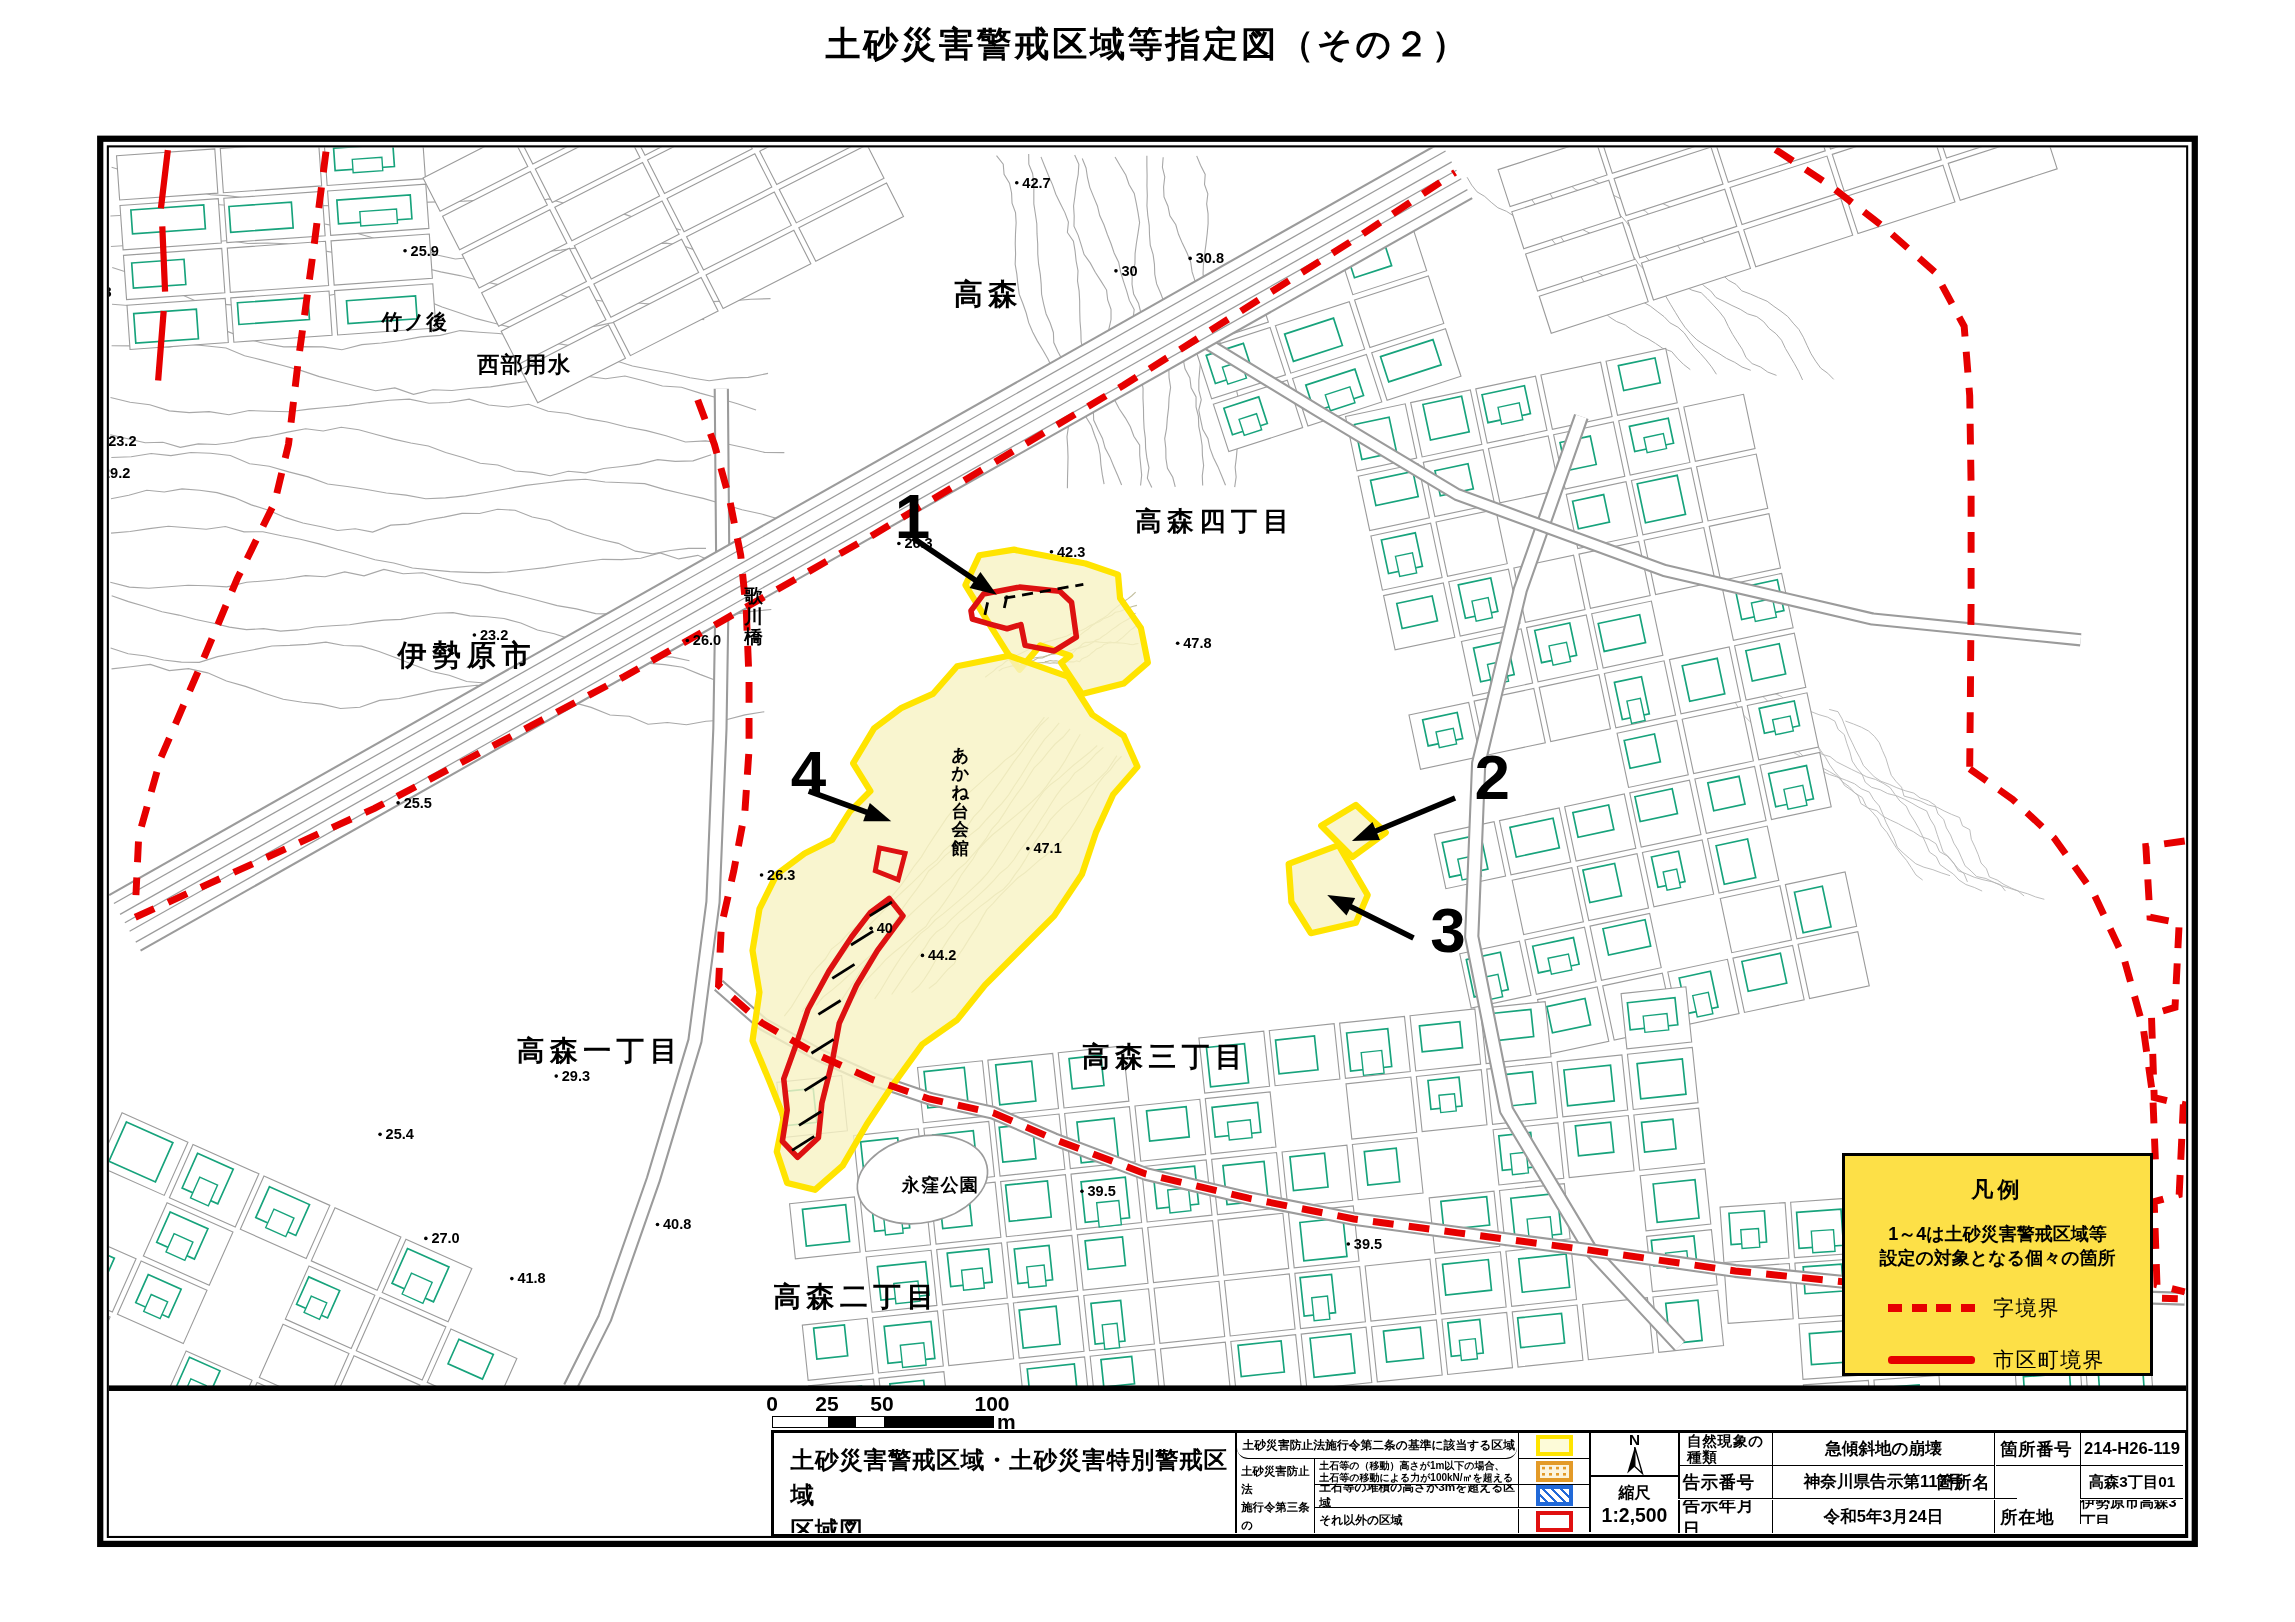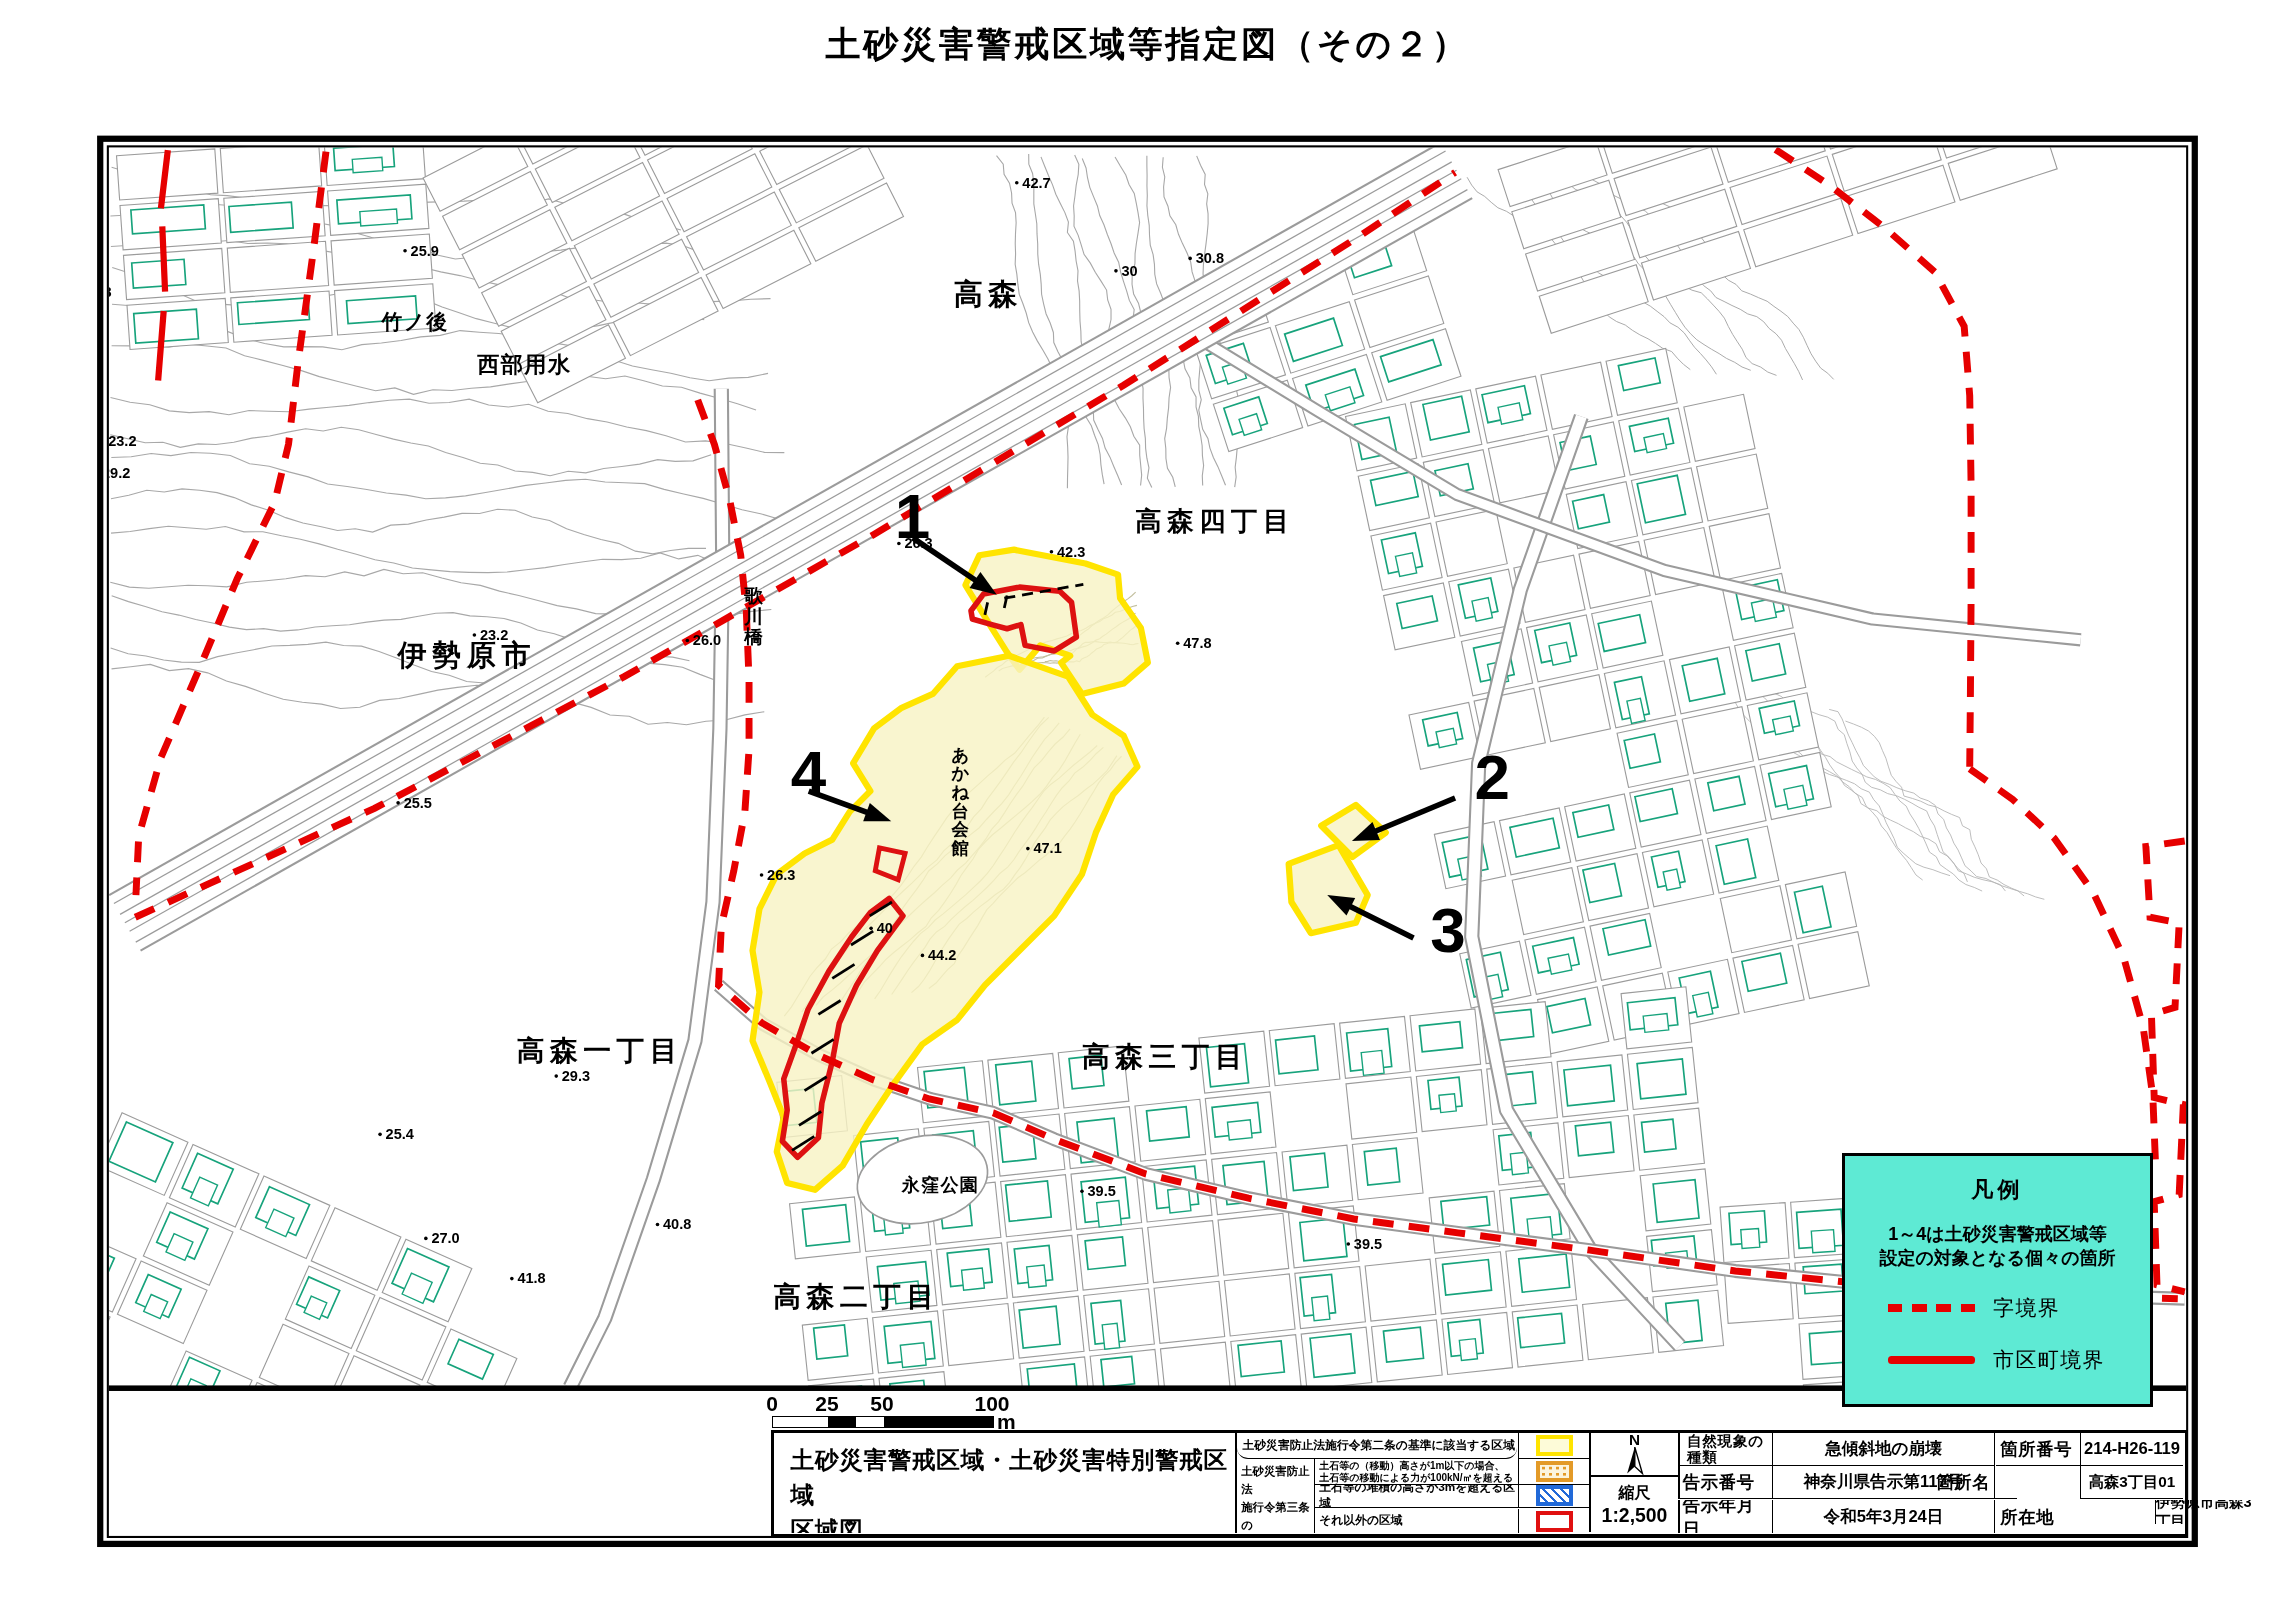--- a/index.html
+++ b/index.html
@@ -2,22 +2,22 @@
 <html style="font-size:11px"><head>
 <meta charset="utf-8">
 <style>
   html,body{margin:0;padding:0;background:#fff;}
   body{width:2295px;height:1623px;position:relative;overflow:hidden;
        font-family:"Liberation Sans","DejaVu Sans",sans-serif;color:#000;}
   #page-title{position:absolute;left:0;top:21px;width:2295px;text-align:center;
     font-size:35px;font-weight:bold;letter-spacing:2.8px;}
   #map-svg{position:absolute;left:0;top:0;}
   
-  #legend-box{position:absolute;left:1842px;top:1153px;width:311px;height:254px;
-    border:3.5px solid #000;background:#5eead4;box-sizing:border-box;
+  #legend-box{position:absolute;left:1842px;top:1153px;width:311px;height:223px;
+    border:3.5px solid #000;background:#fde047;box-sizing:border-box;
     display:flex;flex-direction:column;align-items:center;}
   #legend-title{font-size:22px;font-weight:bold;margin-top:19.4px;letter-spacing:4.2px;}
   .legend-note{font-size:18px;font-weight:bold;line-height:23.6px;text-align:center;}
   #legend-notes{margin-top:18px;}
   .legend-row{display:flex;align-items:center;gap:18px;margin-top:23.6px;width:100%;
     padding-left:43px;box-sizing:border-box;}
   .dash-sample{display:flex;gap:9.7px;width:87px;}
   .dash-sample span{display:block;width:15.3px;height:7.6px;background:#e60000;}
   .solid-sample{width:87px;height:7.6px;background:#e60000;border-radius:3.5px;}
   .legend-item-label{font-size:21px;font-weight:normal;letter-spacing:1.4px;}
@@ -820,17 +820,17 @@
   </div>
   <div class="cell vcenter" style="left:904px;top:67px;width:94px;height:33px;border-left:2.8px solid #000;padding-left:2.8px;">
     <div class="fld-label">告示年月日</div>
   </div>
   <div class="cell br2 hcenter" style="left:998px;top:67px;width:223px;height:33px;border-left:1.4px solid #000;">
     <div class="fld-value">令和5年3月24日</div>
   </div>
   <div class="cell vcenter" style="left:1222px;top:67px;width:85px;height:33px;padding-left:4.2px;">
     <div class="fld-label">所在地</div>
   </div>
-  <div class="cell hcenter" style="left:1381px;top:67px;width:103px;height:24px;border-left:1.4px solid #000;">
+  <div class="cell hcenter" style="left:1306px;top:67px;width:103px;height:24px;border-left:1.4px solid #000;">
     <div class="fld-value" style="font-size:14.6px;">伊勢原市高森3丁目</div>
   </div>
 </div>
 
 
 </body></html>

